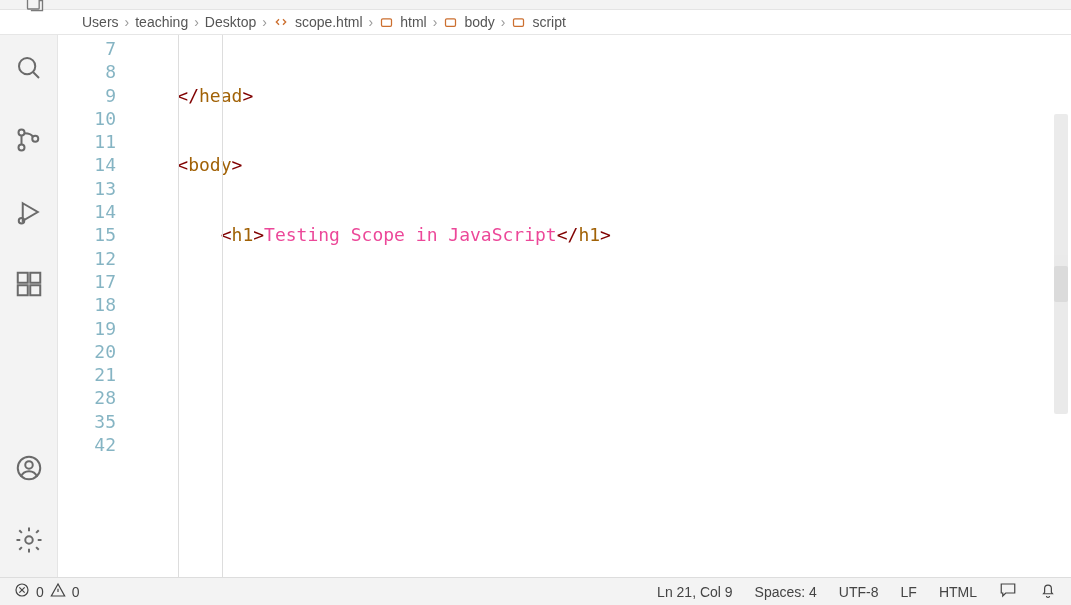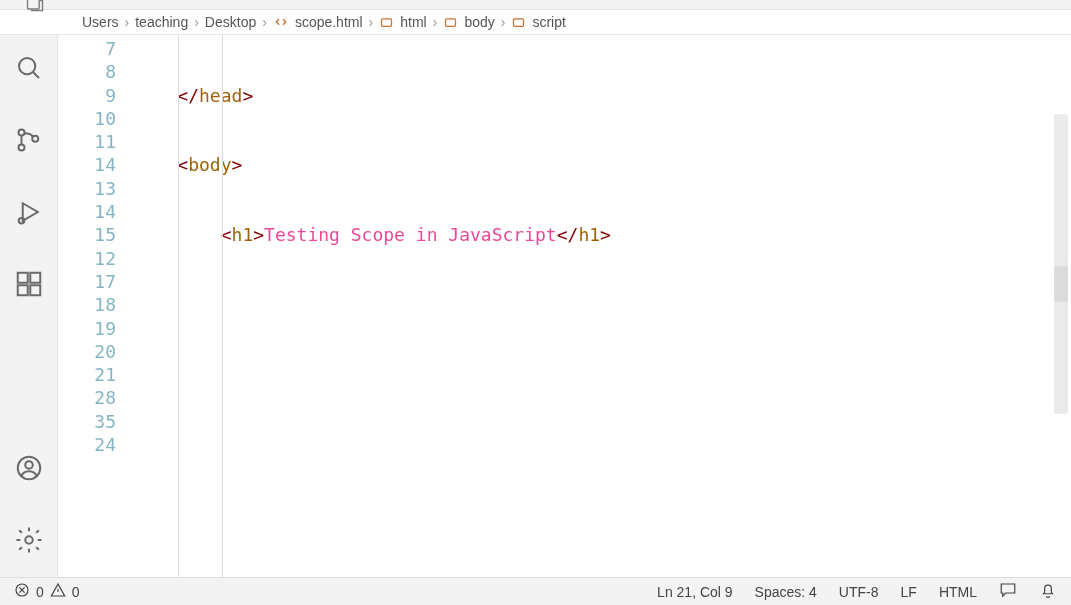--- a/index.html
+++ b/index.html
@@ -146,21 +146,21 @@
           <div>14</div>
           <div>15</div>
         <div>12</div>
           <div>17</div>
           <div>18</div>
         <div>19</div>
           <div>20</div>
           <div>21</div>
         <div>28</div>
           <div>35</div>
-          <div>24</div>
+          <div>42</div>
       </div>
       <div class="code">
         <div class="code-line"><span class="t-br">    &lt;/</span><span class="t-tag">head</span><span class="t-br">&gt;</span></div>
         <div class="code-line"><span class="t-br">    &lt;</span><span class="t-tag">body</span><span class="t-br">&gt;</span></div>
         <div class="code-line"><span class="t-br">        &lt;</span><span class="t-tag">h1</span><span class="t-br">&gt;</span><span class="t-text">Testing Scope in JavaScript</span><span class="t-br">&lt;/</span><span class="t-tag">h1</span><span class="t-br">&gt;</span></div>
         <div class="code-line"></div>
         <div class="code-line"></div>
         
         
         

